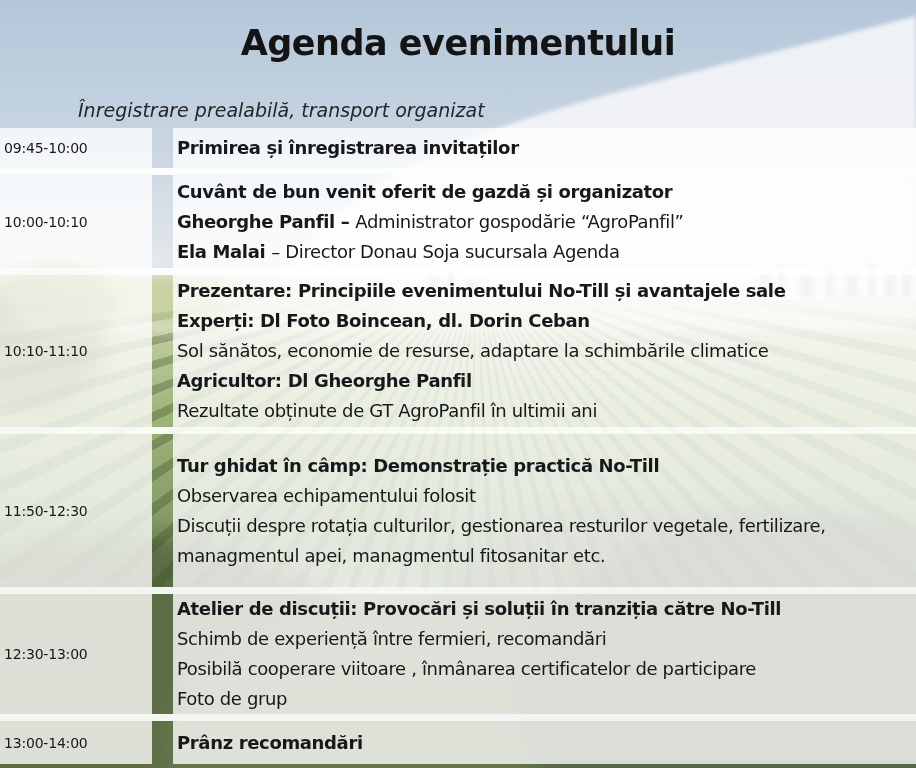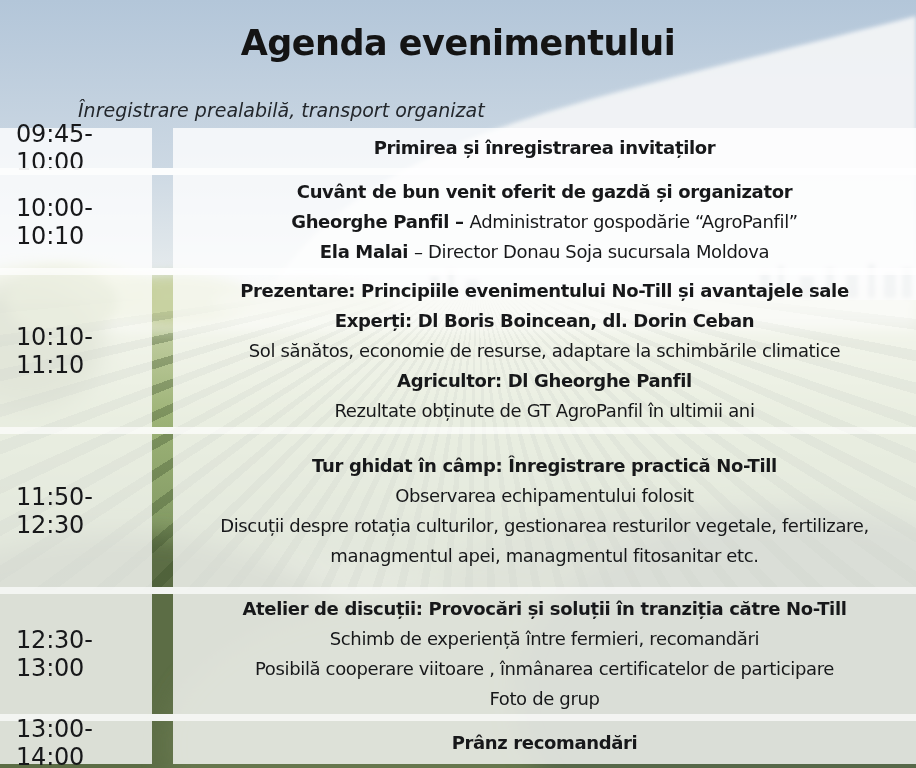--- a/index.html
+++ b/index.html
@@ -28,25 +28,25 @@
 
   
   .agenda { position:absolute; top:128px; left:0; width:916px; }
   .row { position:relative; display:flex; margin-bottom:7px; }
   .row:last-child { margin-bottom:5px; }
   .row::after { content:""; position:absolute; top:100%; left:0; width:100%;
                 height:7px; background:rgba(255,255,255,0.93); }
   .row:last-child::after { display:none; }
 
   .cell { background:rgba(255,255,255,0.78); }
-  .time { flex:0 0 152px; display:flex; align-items:center; padding-left:16px;
-          font-size:24px; letter-spacing:-0.2px; color:#17181a; }
+  .time { flex:0 0 152px; display:flex; align-items:center; padding-left:4px;
+          font-size:14px; letter-spacing:-0.2px; color:#17181a; }
   .gapcol { flex:0 0 21px; }
   .content { flex:1; display:flex; flex-direction:column; justify-content:center;
-             padding:2px 14px; overflow:hidden;text-align:center; }
+             padding:2px 4px; overflow:hidden; }
   .line { line-height:30px; font-size:18px; letter-spacing:-0.35px;
           white-space:nowrap; color:#17181a; }
   .line .b { font-weight:700; }
 
   .h-r0 { height:40px; }
   .h-r1 { height:93px; }
   .h-r2 { height:152px; }
   .h-r3 { height:153px; }
   .h-r4 { height:120px; }
   .h-r5 { height:43px; }
@@ -135,41 +135,41 @@
         <div class="line"><span class="b">Primirea și înregistrarea invitaților</span><span class="r"></span></div>
       </div>
     </div>
 
     <div class="row h-r1">
       <div class="cell time">10:00-10:10</div>
       <div class="gapcol"></div>
       <div class="cell content">
         <div class="line"><span class="b">Cuvânt de bun venit oferit de gazdă și organizator</span><span class="r"></span></div>
         <div class="line"><span class="b">Gheorghe Panfil – </span><span class="r">Administrator gospodărie “AgroPanfil”</span></div>
-        <div class="line"><span class="b">Ela Malai </span><span class="r">– Director Donau Soja sucursala Moldova</span></div>
+        <div class="line"><span class="b">Ela Malai </span><span class="r">– Director Donau Soja sucursala Agenda</span></div>
       </div>
     </div>
 
     <div class="row h-r2">
       <div class="cell time">10:10-11:10</div>
       <div class="gapcol"></div>
       <div class="cell content">
         <div class="line"><span class="b">Prezentare: Principiile evenimentului No-Till și avantajele sale</span><span class="r"></span></div>
-        <div class="line"><span class="b">Experți: Dl Boris Boincean, dl. Dorin Ceban</span><span class="r"></span></div>
+        <div class="line"><span class="b">Experți: Dl Foto Boincean, dl. Dorin Ceban</span><span class="r"></span></div>
         <div class="line"><span class="b"></span><span class="r">Sol sănătos, economie de resurse, adaptare la schimbările climatice</span></div>
         <div class="line"><span class="b">Agricultor: Dl Gheorghe Panfil</span><span class="r"></span></div>
         <div class="line"><span class="b"></span><span class="r">Rezultate obținute de GT AgroPanfil în ultimii ani</span></div>
       </div>
     </div>
 
     <div class="row h-r3">
       <div class="cell time">11:50-12:30</div>
       <div class="gapcol"></div>
       <div class="cell content">
-        <div class="line"><span class="b">Tur ghidat în câmp: Înregistrare practică No-Till</span><span class="r"></span></div>
+        <div class="line"><span class="b">Tur ghidat în câmp: Demonstrație practică No-Till</span><span class="r"></span></div>
         <div class="line"><span class="b"></span><span class="r">Observarea echipamentului folosit</span></div>
         <div class="line"><span class="b"></span><span class="r">Discuții despre rotația culturilor, gestionarea resturilor vegetale, fertilizare,</span></div>
         <div class="line"><span class="b"></span><span class="r">managmentul apei, managmentul fitosanitar etc.</span></div>
       </div>
     </div>
 
     <div class="row h-r4">
       <div class="cell time">12:30-13:00</div>
       <div class="gapcol"></div>
       <div class="cell content">

